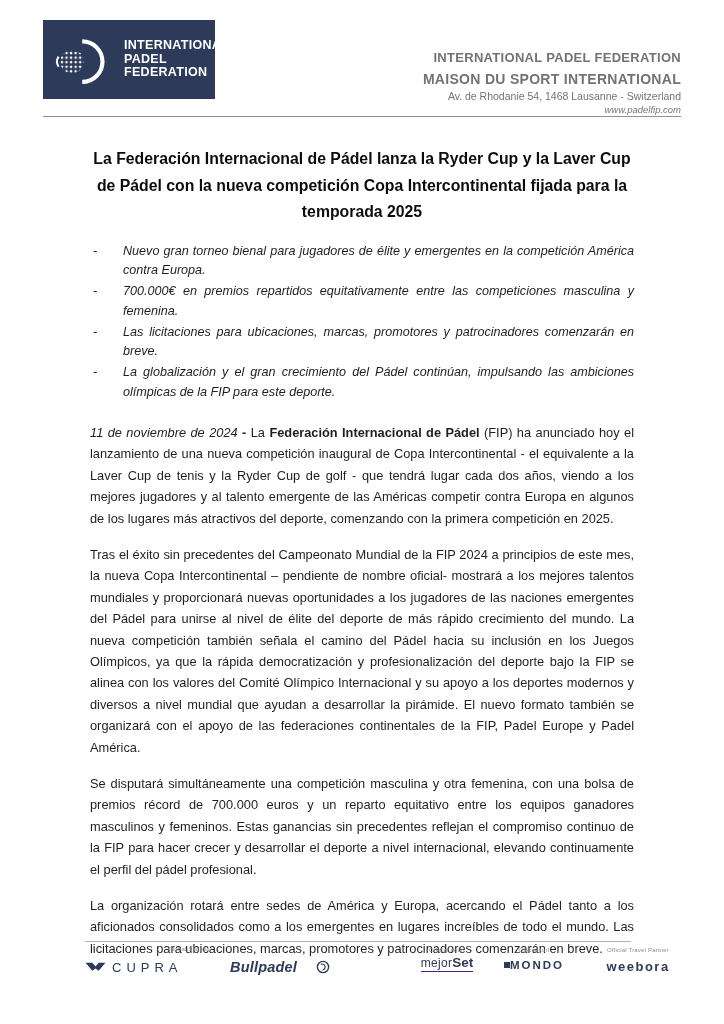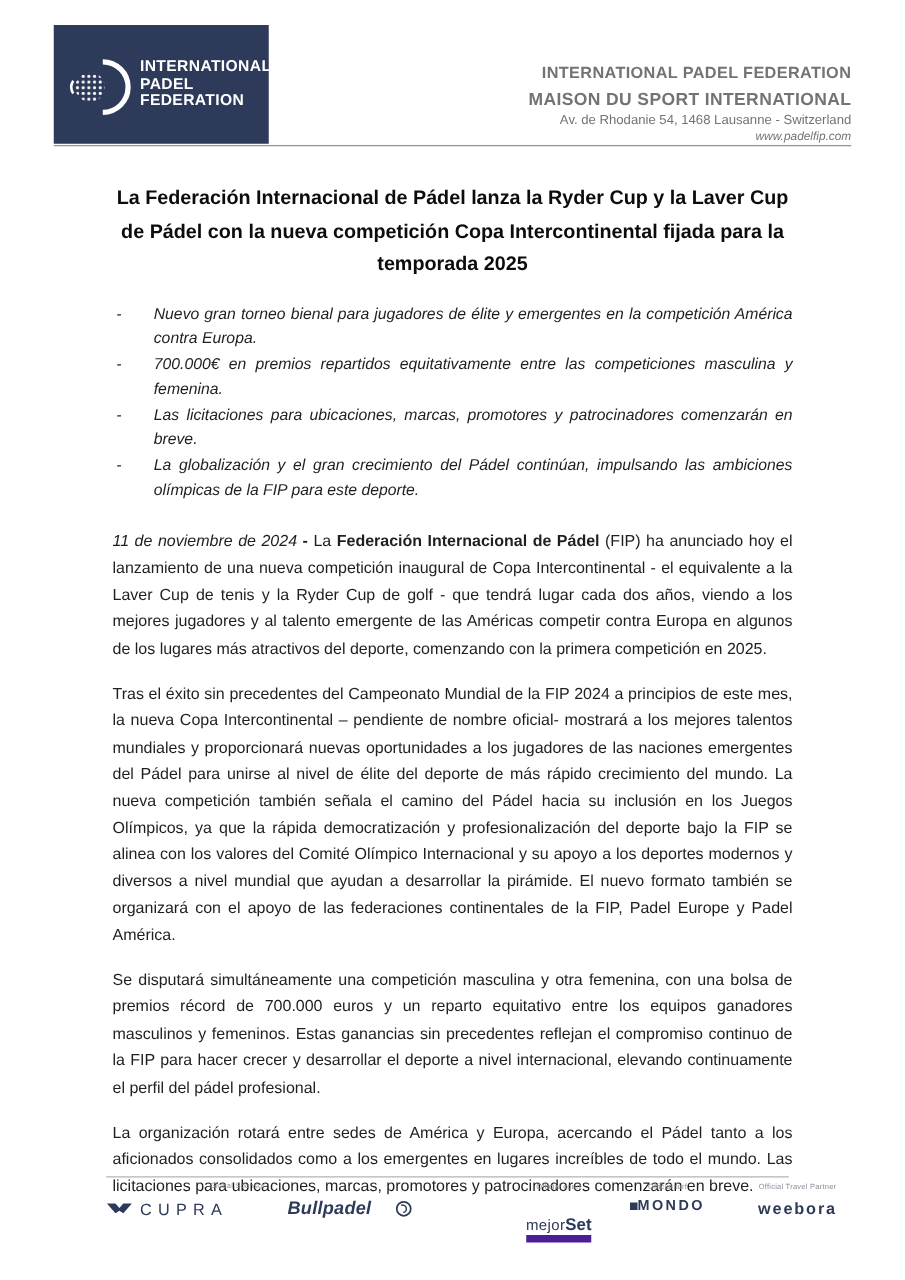--- a/index.html
+++ b/index.html
@@ -1,21 +1,21 @@
 <!DOCTYPE html>
 <html><head>
 <meta charset="utf-8">
 <style>
   html,body{margin:0;padding:0;background:#e8e8e8;}
   .page{position:relative;width:724px;height:1024px;background:#ffffff;margin:0 auto;
         font-family:"Liberation Sans",sans-serif;color:#1f1f1f;overflow:hidden;}
 
   
-  .logo-box{position:absolute;left:43px;top:20px;width:172px;height:95px;background:#2e3a59;
-            display:flex;align-items:center;gap:7px;padding-left:8px;box-sizing:border-box;}
+  .logo-box{position:absolute;left:43px;top:20px;width:172px;height:79px;background:#2e3a59;
+            display:flex;align-items:center;gap:19px;padding-left:8px;box-sizing:border-box;}
   .logo-mark svg{width:54px;height:62px;display:block;}
   .logo-text{color:#ffffff;font-weight:bold;font-size:12.5px;line-height:13.5px;letter-spacing:.3px;}
   .header-right{position:absolute;right:43px;top:50px;text-align:right;color:#737373;}
   .org{font-weight:bold;font-size:13px;letter-spacing:.3px;}
   .addr1{font-size:14px;font-weight:bold;margin-top:6px;letter-spacing:.3px;}
   .addr2{font-size:10.5px;margin-top:3px;}
   .site{font-size:9.5px;font-style:italic;margin-top:2px;}
   .header-rule{position:absolute;left:43px;right:43px;top:116px;height:1px;background:#8d93a0;}
 
   
@@ -37,21 +37,21 @@
   .cupra{position:absolute;left:85px;top:960px;display:flex;align-items:center;gap:6px;color:#2e3a59;}
   .cupra svg{width:21px;height:14px;display:block;}
   .cupra-word{font-weight:400;font-size:13px;letter-spacing:5px;}
   .bullpadel{position:absolute;left:230px;top:959px;display:flex;align-items:center;gap:19px;color:#2e3a59;}
   .bp-word{font-style:italic;font-weight:800;font-size:14.5px;letter-spacing:.2px;}
   .bullpadel svg{width:14px;height:14px;display:block;}
   .sp-col{position:absolute;text-align:center;color:#2e3a59;}
   .col-mejorset{left:405px;top:947px;width:84px;}
   .col-mondo{left:492px;top:947px;width:84px;}
   .col-weebora{left:590px;top:947px;width:96px;}
-  .mejorset{margin-top:19px;font-size:12px;display:inline-block;border-bottom:6px solid #4c1d95;padding-bottom:1px;}
+  .mejorset{margin-top:2px;font-size:12px;display:inline-block;border-bottom:1px solid #4c1d95;padding-bottom:1px;}
   .mejorset .pre{font-weight:500;letter-spacing:.3px;}
   .mejorset .suf{font-weight:800;font-size:13.5px;}
   .mondo{margin-top:6px;display:inline-flex;align-items:center;gap:0;}
   .mondo .sq{width:6px;height:6px;background:#2e3a59;display:inline-block;}
   .mondo .word{font-weight:800;font-size:11.5px;letter-spacing:2px;}
   .weebora{margin-top:6px;font-weight:800;font-size:13px;letter-spacing:1.5px;}
 </style>
 </head>
 <body>
 

